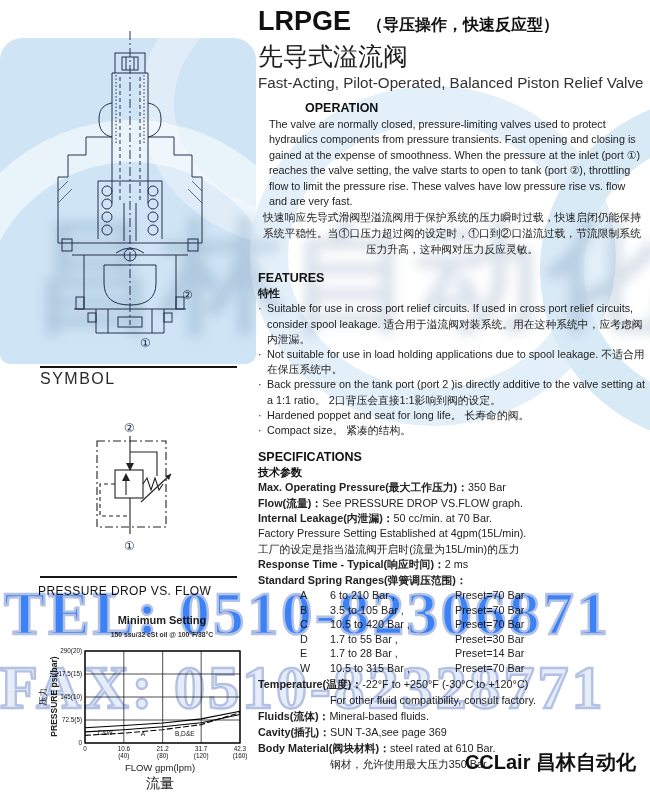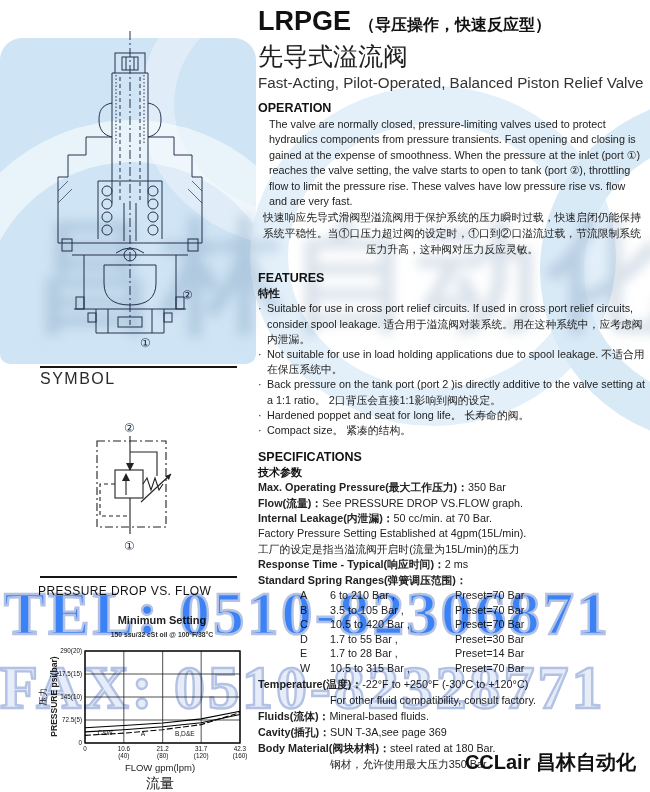--- a/index.html
+++ b/index.html
@@ -43,28 +43,28 @@
   .curve-label{font-size:6.6px;fill:#111;}
   .grid{stroke:#222;stroke-width:.8;}
   .frame{fill:none;stroke:#111;stroke-width:1.4;}
   .curve{fill:none;stroke:#000;stroke-width:1.1;}
   .curve-2{stroke-dasharray:6 2.2;}
   .port-label{font-size:12px;fill:#1c2a48;}
 
   
   .right-col{left:258px;top:6px;width:388px;}
   .title-row{font-size:27px;font-weight:bold;line-height:30px;color:#111;white-space:nowrap;}
-  .title-note{font-size:16px;font-weight:bold;margin-left:8px;}
+  .title-note{font-size:16px;font-weight:bold;margin-left:16px;}
   .title-zh{font-size:25px;line-height:30px;margin-top:1px;color:#222;}
   .subtitle{font-size:15.2px;margin-top:3px;color:#333;}
   .sec-heading{font-size:12.5px;font-weight:bold;color:#111;}
   .sec-heading-zh{font-size:11px;font-weight:bold;color:#111;margin-top:1px;}
   .op-en{font-size:10.8px;line-height:15.4px;margin-top:2px;color:#222;margin-left:11px;}
   .op-zh{font-size:10.8px;line-height:16px;color:#222;text-align:center;}
-  .mt10{margin-top:10px;} .mt12{margin-top:12px;} .mt14{margin-top:14px;}
+  .mt10{margin-top:10px;margin-left:47px;} .mt12{margin-top:12px;} .mt14{margin-top:14px;}
   .feat{font-size:10.8px;line-height:15.2px;color:#222;display:flex;}
   .feat .bullet{width:9px;flex:none;}
   .spec-row{font-size:10.8px;line-height:15.4px;color:#222;}
   .spec-row .lab{font-weight:bold;}
   .spring-row{font-size:10.8px;line-height:14.6px;color:#222;display:flex;}
   .spring-row .code{margin-left:42px;width:30px;}
   .spring-row .range{width:125px;}
   .tail-row{font-size:10.8px;line-height:16px;color:#222;}
   .tail-row .lab{font-weight:bold;}
   .indent{margin-left:72px;}
@@ -290,21 +290,21 @@
       <div class="spring-row">
           <span class="code">W</span>
           <span class="range">10.5 to 315 Bar ,</span>
           <span>Preset=70 Bar</span>
         </div>
 
       <div class="tail-row"><span class="lab">Temperature(温度)：</span><span>-22°F to +250°F (-30°C to +120°C)</span></div>
       <div class="tail-row indent"><span>For other fluid compatibility, consult factory.</span></div>
       <div class="tail-row"><span class="lab">Fluids(流体)：</span><span>Mineral-based fluids.</span></div>
       <div class="tail-row"><span class="lab">Cavity(插孔)：</span><span>SUN T-3A,see page 369</span></div>
-      <div class="tail-row"><span class="lab">Body Material(阀块材料)：</span><span>steel rated at 180 Bar.</span></div>
+      <div class="tail-row"><span class="lab">Body Material(阀块材料)：</span><span>steel rated at 610 Bar.</span></div>
       <div class="tail-row indent"><span>钢材，允许使用最大压力350 Bar。</span></div>
     </div>
 
     <div class="abs footer-brand">CCLair 昌林自动化</div>
   </div>
 
   <div class="abs wm wm-hanzi">昌林自动化</div>
   <div class="abs wm wm-tel">TEL: 0510-82306871</div>
   <div class="abs wm wm-fax">FAX: 0510-82328771</div>
 </div>

